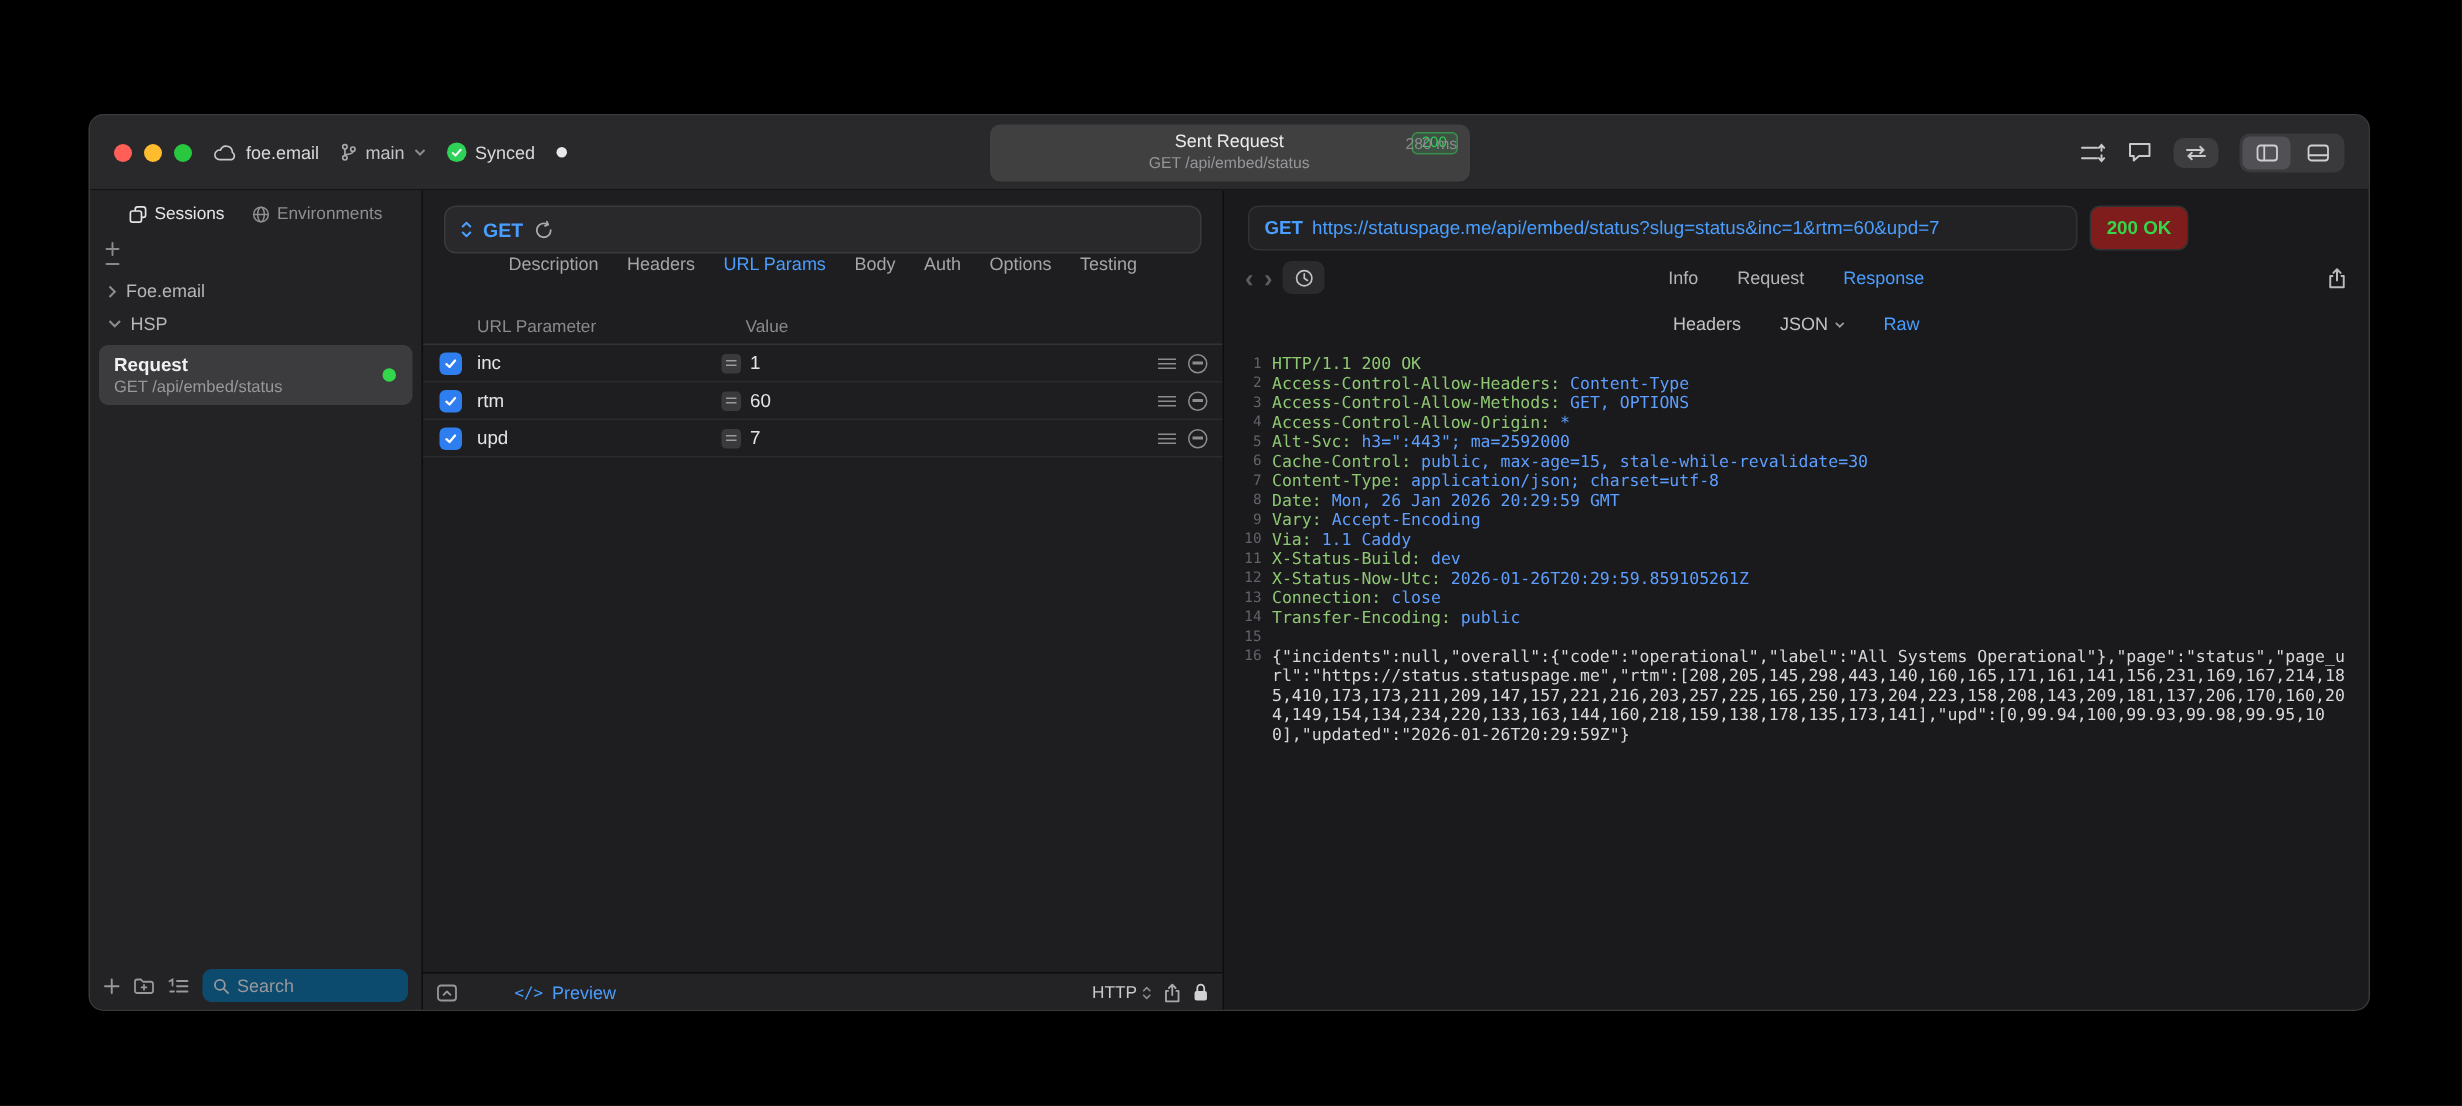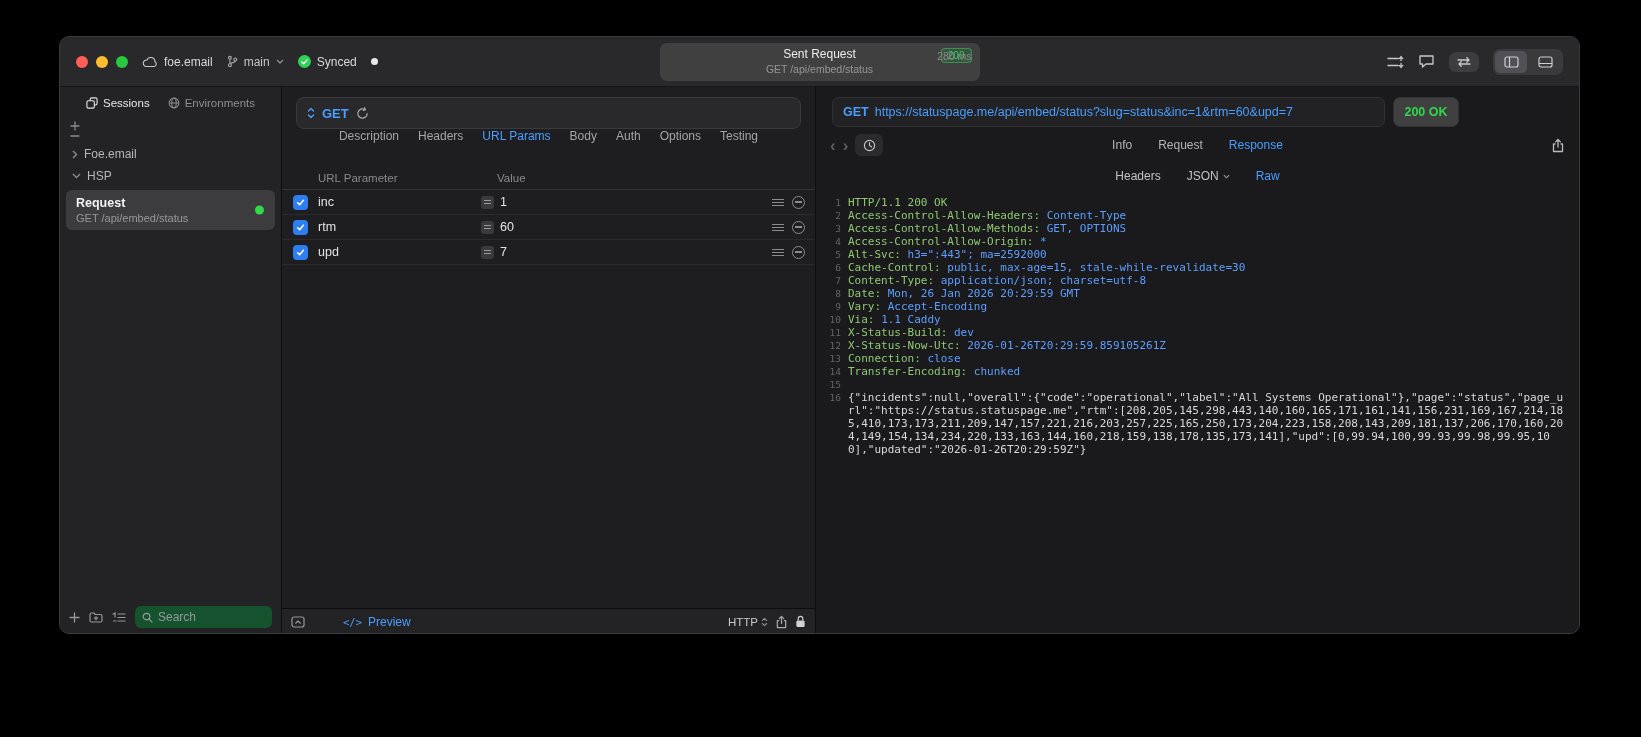--- a/index.html
+++ b/index.html
@@ -1,18 +1,18 @@
 <!DOCTYPE html>
 <html><head>
 <meta charset="utf-8">
 <style>
 *{margin:0;padding:0;box-sizing:border-box;}
 html,body{width:1641px;height:737px;}
 body{background:#000;font-family:"Liberation Sans",sans-serif;color:#e2e2e4;overflow:hidden;}
-.stage{position:relative;width:1641px;height:696px;background:#000;overflow:hidden;}
+.stage{position:relative;width:1641px;height:696px;background:#000;overflow:hidden;margin-top:40px;}
 .window{position:absolute;left:59px;top:36px;width:1521px;height:598px;background:#202022;border-radius:10px;overflow:hidden;border:1px solid #3a3a3c;box-shadow:0 22px 70px rgba(0,0,0,.7);}
 
 
 .titlebar{position:relative;height:50px;background:#29292b;border-bottom:1px solid #151516;display:flex;align-items:center;padding:0 16px;gap:14px;}
 .traffic{display:flex;gap:8px;}
 .tl{width:12px;height:12px;border-radius:50%;}
 .tl.red{background:#ff5f57}.tl.yel{background:#febc2e}.tl.grn{background:#28c840}
 .tb-group{display:flex;align-items:center;gap:6px;font-size:12px;color:#d8d8da;}
 .tb-group .sub{color:#c4c4c8;}
 .icon{display:inline-flex;align-items:center;justify-content:center;flex:none;}
@@ -43,21 +43,21 @@
 .sb-tab.active{color:#e6e6e8;}
 .sb-addrem{position:absolute;left:10px;top:34px;display:flex;flex-direction:column;gap:3px;color:#8a8a8e;}
 .tree{margin-top:24px;}
 .tree-row{height:22px;display:flex;align-items:center;gap:6px;padding-left:12px;font-size:12px;color:#b6b6ba;}
 .req-card{margin:3px 6px;background:#3c3c3e;border-radius:6px;padding:6px 10px;position:relative;}
 .req-card .t{font-size:12.5px;font-weight:600;color:#f1f1f3;}
 .req-card .s{font-size:11px;color:#98989c;margin-top:2px;}
 .req-card .dot{position:absolute;right:11px;top:50%;transform:translateY(-50%);width:9px;height:9px;border-radius:50%;background:#32d74b;}
 .sb-bottom{position:absolute;left:0;right:0;bottom:0;height:34px;display:flex;align-items:center;gap:9px;padding:0 9px;}
 .sb-bottom .icon{color:#97979c;}
-.searchbox{flex:1;height:22px;background:#14532d;border-radius:6px;display:flex;align-items:center;gap:5px;padding:0 7px;color:#98989d;font-size:12px;}
+.searchbox{flex:1;height:22px;background:#0c4a6e;border-radius:6px;display:flex;align-items:center;gap:5px;padding:0 7px;color:#98989d;font-size:12px;}
 
 
 .urlbar{margin:10px 14px 0;height:32px;background:#29292b;border:1px solid #3a3a3c;border-radius:8px;display:flex;align-items:center;padding:0 10px;gap:7px;}
 .method{color:#4a9eff;font-weight:700;font-size:13px;}
 .urltext{color:#d8d8da;font-size:13px;white-space:nowrap;overflow:hidden;flex:1;}
 .req-tabs{height:38px;display:flex;align-items:flex-start;justify-content:center;gap:19px;}
 .req-tab{font-size:12px;color:#a4a4a9;}
 .req-tab.active{color:#4a9eff;}
 .ptable{font-size:12.5px;}
 .phead,.prow,.paddrow{display:grid;grid-template-columns:36px 162px 1fr 56px;align-items:center;height:25px;}
@@ -85,21 +85,21 @@
 .preview{display:flex;align-items:center;gap:6px;margin-left:22px;color:#4a9eff;font-size:12px;}
 .codeglyph{font-family:"DejaVu Sans Mono",monospace;font-size:10.5px;color:#4a9eff;}
 .rf-right{margin-left:auto;display:flex;align-items:center;gap:7px;}
 .proto{display:flex;align-items:center;gap:3px;font-size:11.5px;color:#c9c9cd;}
 
 
 .resp-row1{display:flex;align-items:center;gap:8px;padding:10px 120px 0 16px;}
 .resp-url{flex:1;height:30px;background:#222224;border:1px solid #323235;border-radius:7px;display:flex;align-items:center;gap:6px;padding:0 10px;overflow:hidden;}
 .resp-url .m{color:#4a9eff;font-weight:700;font-size:12.5px;}
 .resp-url .u{color:#4a9eff;font-size:12.5px;white-space:nowrap;overflow:hidden;}
-.resp-status{height:30px;min-width:66px;background:#404040;border:1px solid #323235;border-radius:7px;display:flex;align-items:center;justify-content:center;color:#32d74b;font-size:12.5px;font-weight:600;padding:0 10px;}
+.resp-status{height:30px;min-width:66px;background:#7f1d1d;border:1px solid #323235;border-radius:7px;display:flex;align-items:center;justify-content:center;color:#32d74b;font-size:12.5px;font-weight:600;padding:0 10px;}
 .resp-row2{position:relative;height:36px;display:flex;align-items:center;padding:0 14px;gap:7px;}
 .navchev{color:#5c5c62;font-size:17px;line-height:1;font-weight:600;}
 .clockbtn{width:28px;height:22px;background:#2b2b2d;border-radius:6px;display:flex;align-items:center;justify-content:center;color:#c2c2c6;}
 .resp-tabs{position:absolute;left:50%;transform:translateX(-50%);display:flex;gap:26px;}
 .resp-tab{font-size:12px;color:#b4b4b8;}
 .resp-tab.active{color:#4a9eff;}
 .resp-share{margin-left:auto;color:#b9b9be;}
 .resp-row3{height:26px;display:flex;align-items:center;justify-content:center;gap:26px;}
 .subtab{font-size:12px;color:#c2c2c6;display:flex;align-items:center;gap:4px;}
 .subtab.active{color:#4a9eff;}
@@ -531,21 +531,21 @@
             <div class="cline">
               <span class="lnum">12</span>
               <span class="lcontent"><span class="tok-green">X-Status-Now-Utc: </span><span class="tok-blue">2026-01-26T20:29:59.859105261Z</span></span>
             </div>
             <div class="cline">
               <span class="lnum">13</span>
               <span class="lcontent"><span class="tok-green">Connection: </span><span class="tok-blue">close</span></span>
             </div>
             <div class="cline">
               <span class="lnum">14</span>
-              <span class="lcontent"><span class="tok-green">Transfer-Encoding: </span><span class="tok-blue">chunked</span></span>
+              <span class="lcontent"><span class="tok-green">Transfer-Encoding: </span><span class="tok-blue">public</span></span>
             </div>
             <div class="cline">
               <span class="lnum">15</span>
               <span class="lcontent"></span>
             </div>
             <div class="cline">
               <span class="lnum">16</span>
               <span class="lcontent"><span class="tok-body">{"incidents":null,"overall":{"code":"operational","label":"All Systems Operational"},"page":"status","page_url":"https://status.statuspage.me","rtm":[208,205,145,298,443,140,160,165,171,161,141,156,231,169,167,214,185,410,173,173,211,209,147,157,221,216,203,257,225,165,250,173,204,223,158,208,143,209,181,137,206,170,160,204,149,154,134,234,220,133,163,144,160,218,159,138,178,135,173,141],"upd":[0,99.94,100,99.93,99.98,99.95,100],"updated":"2026-01-26T20:29:59Z"}</span></span>
             </div>
           </div>

